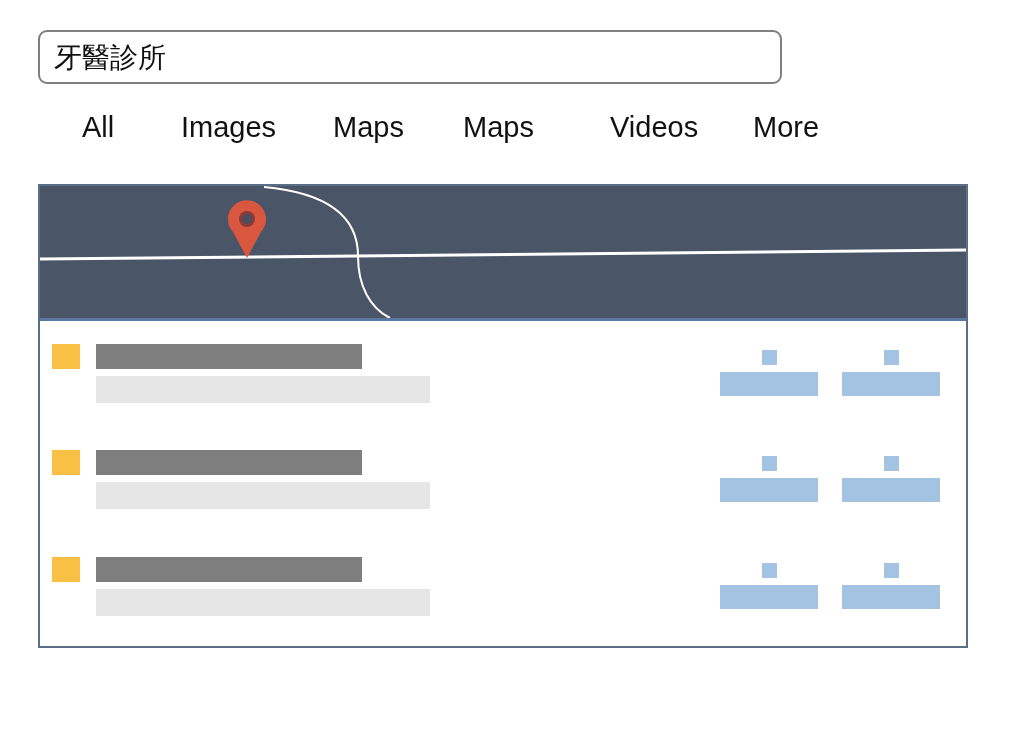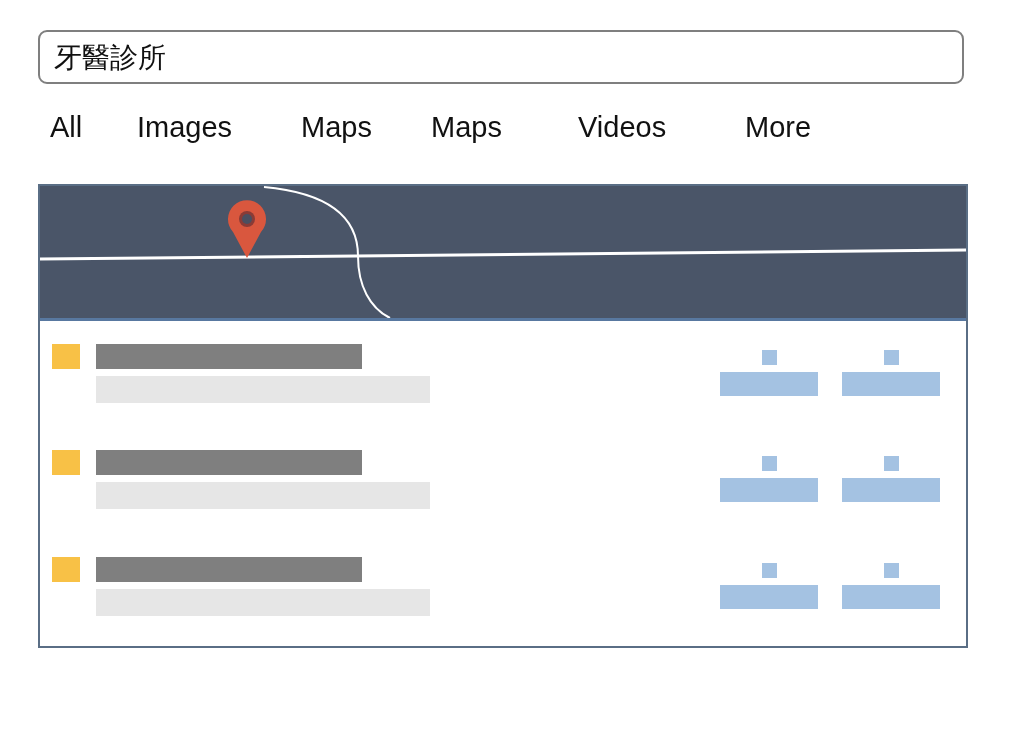--- a/index.html
+++ b/index.html
@@ -1,26 +1,26 @@
 <!DOCTYPE html>
 <html><head>
 <meta charset="utf-8">
 <style>
   html, body { margin:0; padding:0; background:#ffffff; }
   body { width:1020px; height:740px; position:relative; overflow:hidden;
          font-family:"Liberation Sans","DejaVu Sans",sans-serif; }
-  .search-box { position:absolute; left:38px; top:30px; width:926px; height:54px;
+  .search-box { position:absolute; left:38px; top:30px; width:744px; height:54px;
                 border:2px solid #7f7f7f; border-radius:9px; box-sizing:border-box;
                 background:#fff; }
   .search-input { position:absolute; left:14px; top:8px; height:36px; width:880px;
                   border:none; outline:none; background:transparent;
                   font-family:"DejaVu Sans",sans-serif; font-size:28px; color:#111;
                   padding:0; }
   .tab { position:absolute; top:108px; font-size:29px; color:#111; cursor:pointer;
-         line-height:38px; }
+         line-height:38px;margin-left:32px; }
   .map-panel { position:absolute; left:38px; top:184px; width:930px; height:464px;
                border:2px solid #5a6e85; box-sizing:border-box; background:#fff; }
   .map-area { position:absolute; left:0; top:0; width:926px; height:132px;
               background:#4a5568; border-bottom:3px solid #5878a0; }
   .map-area svg { position:absolute; left:0; top:0; }
   .result-row { position:absolute; left:0; width:926px; height:80px; }
   .result-marker { position:absolute; left:12px; top:0; width:28px; height:25px; background:#f8c146; }
   .result-title { position:absolute; left:56px; top:0; width:266px; height:25px; background:#7f7f7f; }
   .result-sub { position:absolute; left:56px; top:32px; width:334px; height:27px; background:#e6e6e6; }
   .action { position:absolute; top:6px; width:98px; height:46px; cursor:pointer; }
@@ -29,25 +29,25 @@
 </style>
 </head>
 <body>
 
 <div class="search-box">
   <input class="search-input" type="text" value="牙醫診所" style="">
 </div>
 
 <div>
   <span class="tab" style="left:50px">All</span>
-  <span class="tab" style="left:137px">Images</span>
+  <span class="tab" style="left:149px">Images</span>
   <span class="tab" style="left:301px">Maps</span>
   <span class="tab" style="left:431px">Maps</span>
   <span class="tab" style="left:578px">Videos</span>
-  <span class="tab" style="left:745px">More</span>
+  <span class="tab" style="left:721px">More</span>
 </div>
 
 <div class="map-panel">
   <div class="map-area">
     <svg width="926" height="132" viewBox="0 0 926 132">
       <path d="M0 73 L926 64" stroke="#ffffff" stroke-width="3" fill="none"></path>
       <path d="M224 1 C 300 8, 318 40, 318 70 C 318 100, 330 122, 350 132" stroke="#ffffff" stroke-width="2" fill="none"></path>
       <g>
         <path d="M207 72 L193 46 A19 19 0 1 1 221 46 Z" fill="#d9573e"></path>
         <circle cx="207" cy="33" r="8" fill="#8a3b36"></circle>

